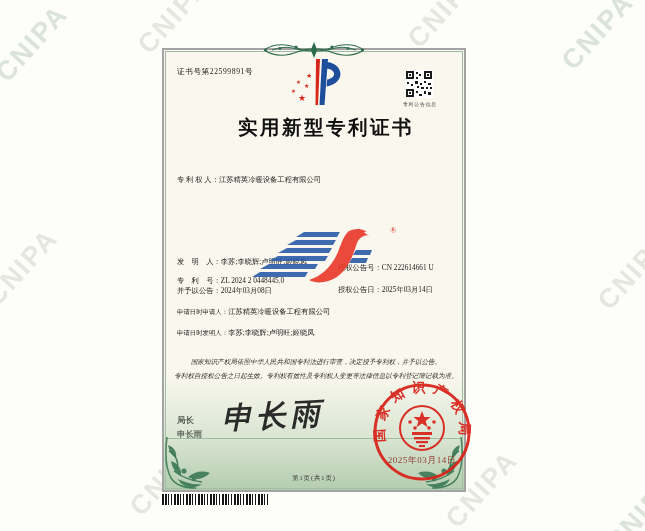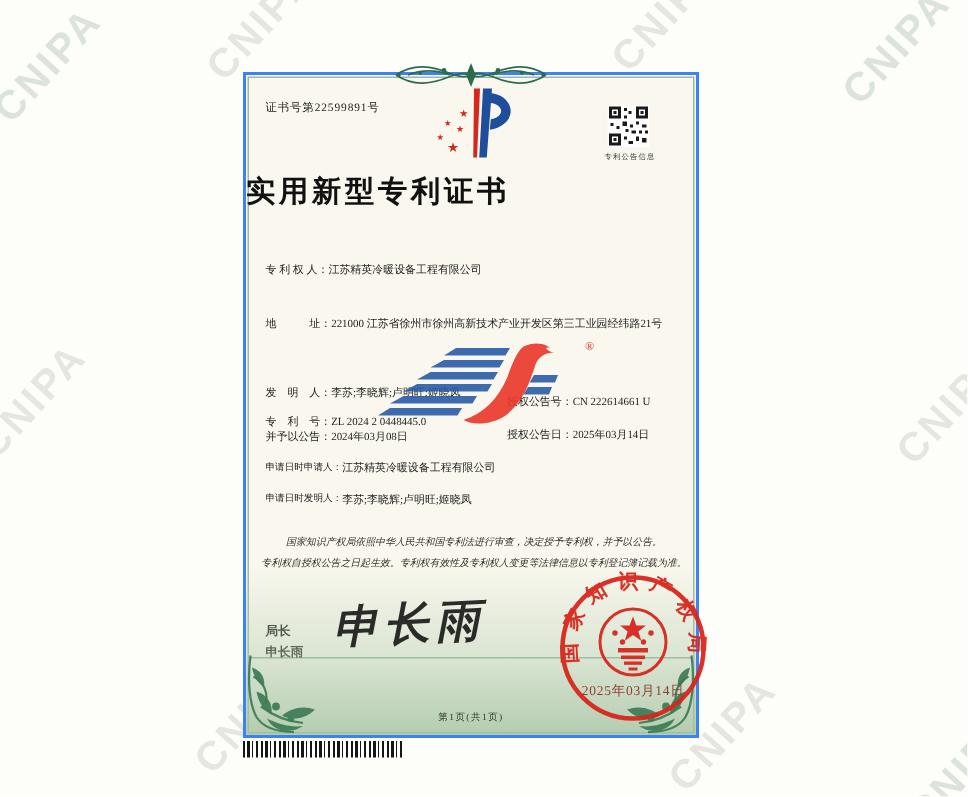--- a/index.html
+++ b/index.html
@@ -7,37 +7,37 @@
   .stage{position:relative;width:645px;height:531px;background:#fdfdfa;overflow:hidden;}
 
   
   .wm{position:absolute;font-family:"Liberation Sans","DejaVu Sans",sans-serif;
       font-weight:bold;font-size:27px;letter-spacing:2px;color:rgba(148,148,136,.22);
       transform:rotate(-48deg);user-select:none;}
   .wm.green{color:rgba(120,150,125,.25);}
 
   
   .card{position:absolute;left:162px;top:48px;width:304px;height:444px;
-        background:#faf8ee;border:2px solid #3b82f6;box-sizing:border-box;}
+        background:#faf8ee;border:2px solid #a3a3a3;box-sizing:border-box;}
   .card::before{content:"";position:absolute;inset:1px;border:1px solid rgba(46,107,77,.45);pointer-events:none;}
   .card::after{content:"";position:absolute;left:0;right:0;bottom:0;height:115px;
         background:linear-gradient(180deg,rgba(186,212,183,0) 0%,rgba(178,205,176,.45) 55%,rgba(160,192,158,.78) 100%);
         pointer-events:none;}
   .top-ornament{position:absolute;left:50%;top:-11px;transform:translateX(-50%);}
   .corner{position:absolute;bottom:1px;z-index:3;}
   .corner.left{left:0;}
   .corner.right{right:0;transform:scaleX(-1);}
   .divider{position:absolute;left:2px;right:2px;top:388px;height:1px;background:#7fa389;opacity:.85;}
 
   .cert-no{position:absolute;left:13px;top:17px;font-size:7.6px;color:#222;letter-spacing:.6px;}
   .cnipa-logo{position:absolute;left:125px;top:5px;}
   .qr{position:absolute;left:241px;top:20px;}
   .qr-label{position:absolute;left:233px;top:51px;width:46px;text-align:center;
             font-size:4.9px;color:#333;letter-spacing:.8px;}
-  .title{position:absolute;left:0;top:64px;width:100%;text-align:left;
+  .title{position:absolute;left:12px;top:64px;width:100%;text-align:center;
          font-size:19.5px;font-weight:bold;color:#111;letter-spacing:2.5px;}
 
   .row{position:absolute;left:13px;font-size:7.3px;color:#222;line-height:12px;display:flex;}
   .row .lab{white-space:pre;flex:0 0 auto;}
   .row .val{flex:0 0 auto;max-width:232px;}
   .row.small .lab{font-size:6.4px;letter-spacing:0;}
   .col2{position:absolute;left:174px;font-size:7.3px;color:#222;display:flex;}
 
   .legal{position:absolute;left:8px;top:305px;width:288px;text-align:center;
          font-size:6.6px;font-style:italic;color:#33302a;line-height:14px;}
@@ -178,24 +178,20 @@
       </g>
     </svg>
     <div class="qr-label">专利公告信息</div>
 
     <div class="title">实用新型专利证书</div>
 
     <div class="row" style="top:124px">
       <span class="lab">专 利 权 人：</span>
       <span class="val">江苏精英冷暖设备工程有限公司</span>
     </div>
-    <div class="row" style="top:160px">
-      <span class="lab">地　　　址：</span>
-      <span class="val" style="max-width:230px">221000 江苏省徐州市徐州高新技术产业开发区第三工业园经纬路21号</span>
-    </div>
     <div class="row" style="top:206px">
       <span class="lab">发　明　人：</span>
       <span class="val">李苏;李晓辉;卢明旺;姬晓凤</span>
     </div>
     <div class="row" style="top:225px">
       <span class="lab">专　利　号：</span>
       <span class="val">ZL 2024 2 0448445.0</span>
     </div>
     <div class="col2" style="top:213px">
       <span class="lab">授权公告号：</span>

